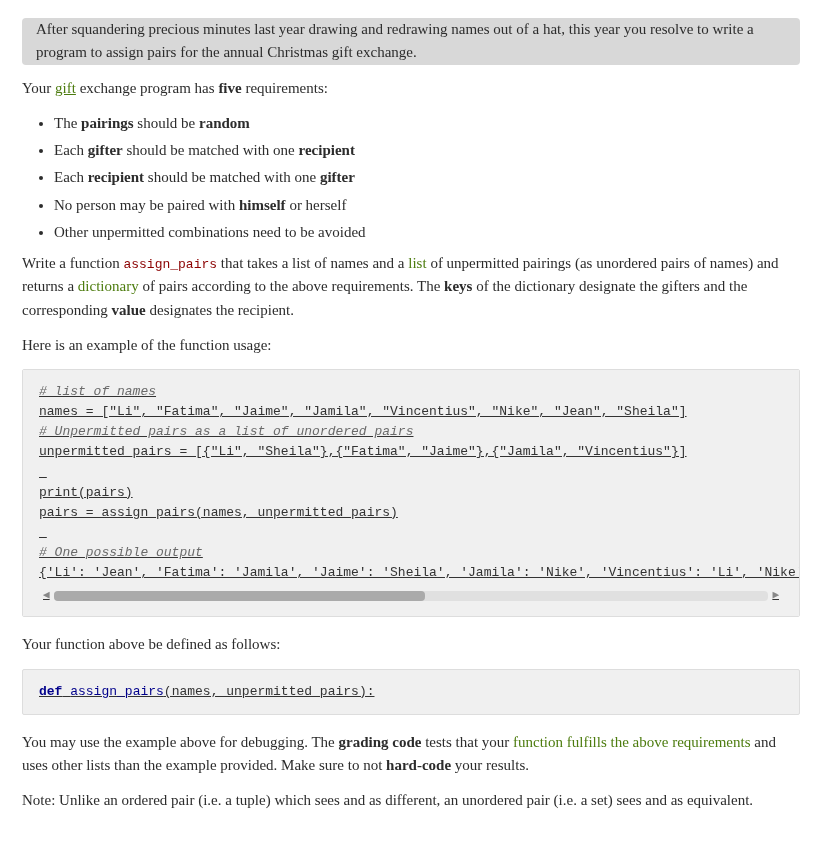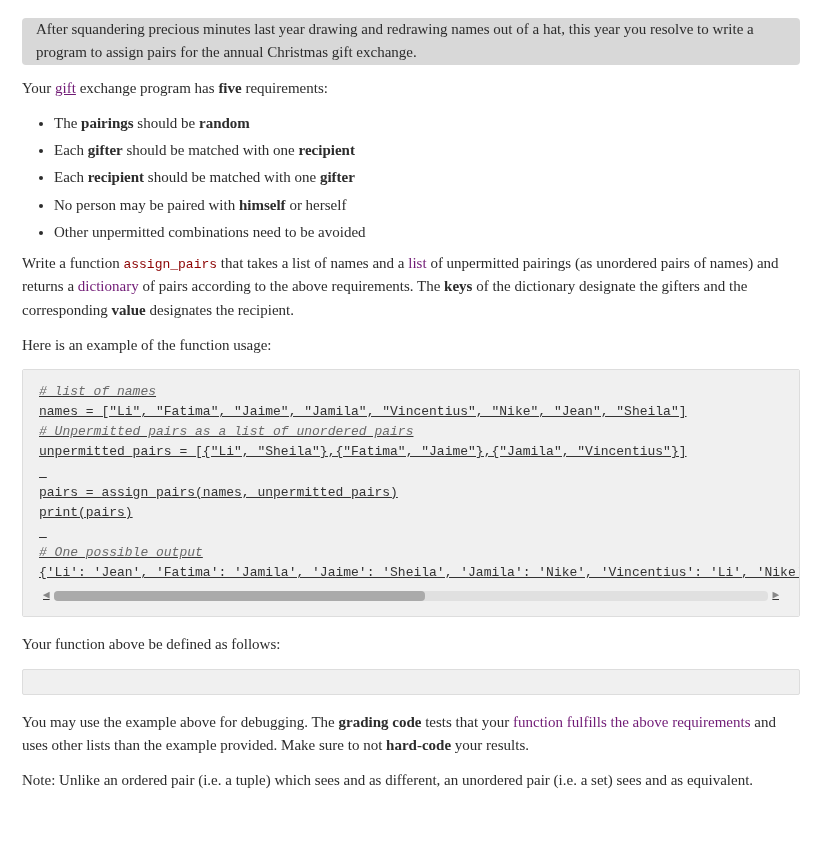--- a/index.html
+++ b/index.html
@@ -60,21 +60,21 @@
     .code-block .func-name {
       color: #00008b;
     }
     .code-inline {
       font-family: 'Courier New', Courier, monospace;
       font-size: 13px;
       color: #8b0000;
       background: none;
     }
     .text-blue {
-      color: #701a75;
+      color: #4d7c0f;
     }
     .scrollbar-row {
       display: flex;
       align-items: center;
       margin-top: 4px;
     }
     .scrollbar-track {
       flex: 1;
       height: 10px;
       background: #e0e0e0;
@@ -120,35 +120,36 @@
 <p>Write a function <span class="code-inline">assign_pairs</span> that takes a list of names and a <span class="text-blue">list</span> of unpermitted pairings (as unordered pairs of names) and returns a <span class="text-blue">dictionary</span> of pairs according to the above requirements. The <strong>keys</strong> of the dictionary designate the gifters and the corresponding <strong>value</strong> designates the recipient.</p>
 
 <p>Here is an example of the function usage:</p>
 
 <div class="code-block">
   <div><span class="comment"># list of names</span></div>
   <div>names = ["Li", "Fatima", "Jaime", "Jamila", "Vincentius", "Nike", "Jean", "Sheila"]</div>
   <div><span class="comment"># Unpermitted pairs as a list of unordered pairs</span></div>
   <div>unpermitted_pairs = [{"Li", "Sheila"},{"Fatima", "Jaime"},{"Jamila", "Vincentius"}]</div>
   <div>&nbsp;</div>
+  <div>print(pairs)</div>
   <div>pairs = assign_pairs(names, unpermitted_pairs)</div>
-  <div>print(pairs)</div>
   <div>&nbsp;</div>
   <div><span class="comment"># One possible output</span></div>
   <div>{'Li': 'Jean', 'Fatima': 'Jamila', 'Jaime': 'Sheila', 'Jamila': 'Nike', 'Vincentius': 'Li', 'Nike':</div>
 
   <div class="scrollbar-row">
     <span class="scrollbar-arrow">◀</span>
     <div class="scrollbar-track">
       <div class="scrollbar-thumb"></div>
     </div>
     <span class="scrollbar-arrow">▶</span>
   </div>
 </div>
 
 <p>Your function above be defined as follows:</p>
 
 <div class="code-block">
+  <div><span class="keyword">def</span> <span class="func-name">assign_pairs</span>(names, unpermitted_pairs):</div>
 </div>
 
 <p>You may use the example above for debugging. The <strong>grading code</strong> tests that your <span class="text-blue">function</span> <span class="text-blue">fulfills the above requirements</span> and uses other lists than the example provided. Make sure to not <strong>hard-code</strong> your results.</p>
 
 <p>Note: Unlike an ordered pair (i.e. a tuple) which sees  and  as different, an unordered pair (i.e. a set) sees  and  as equivalent.</p>
 
 </body></html>

